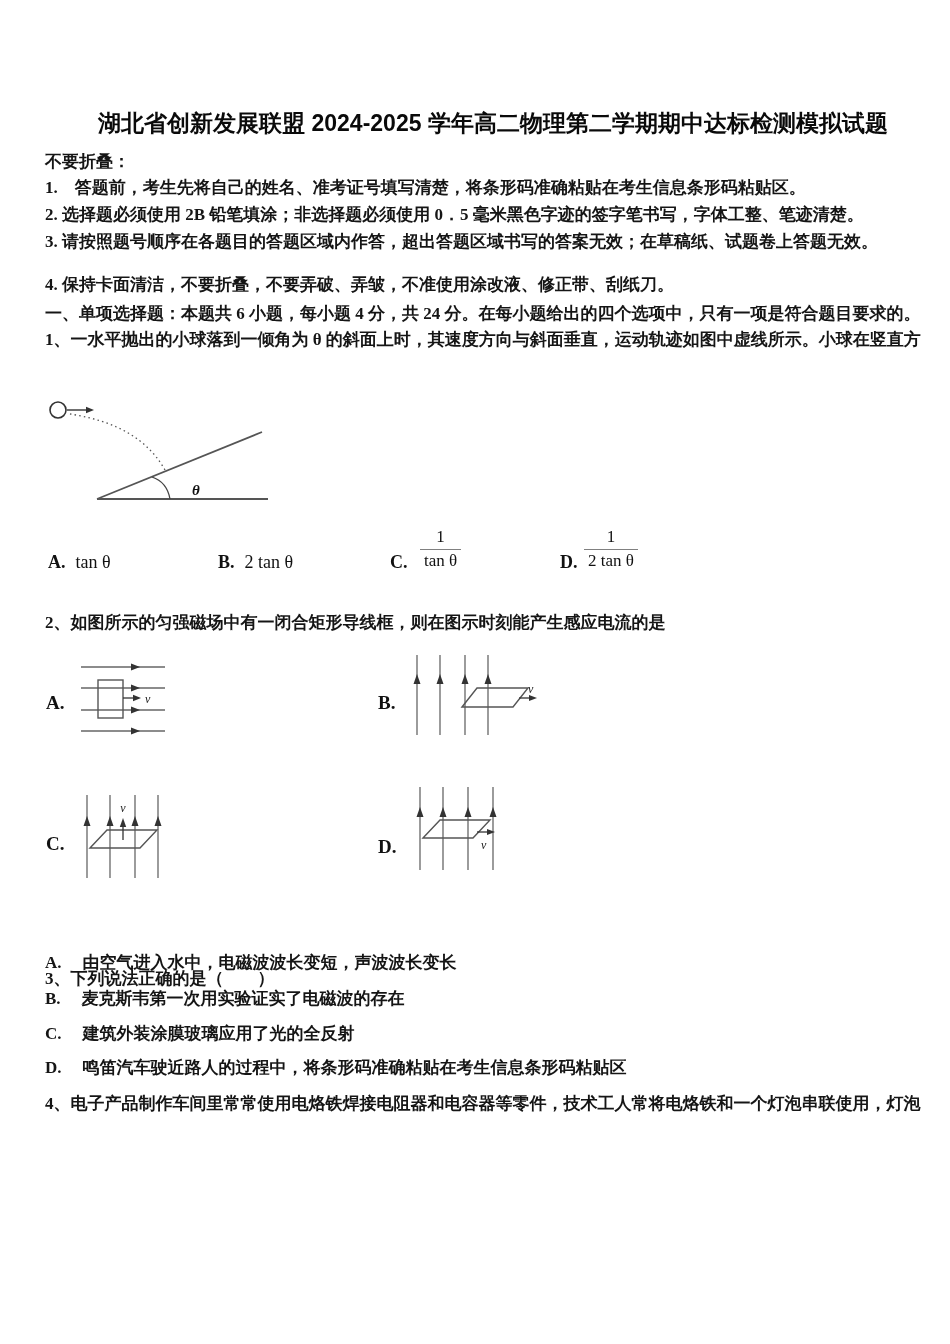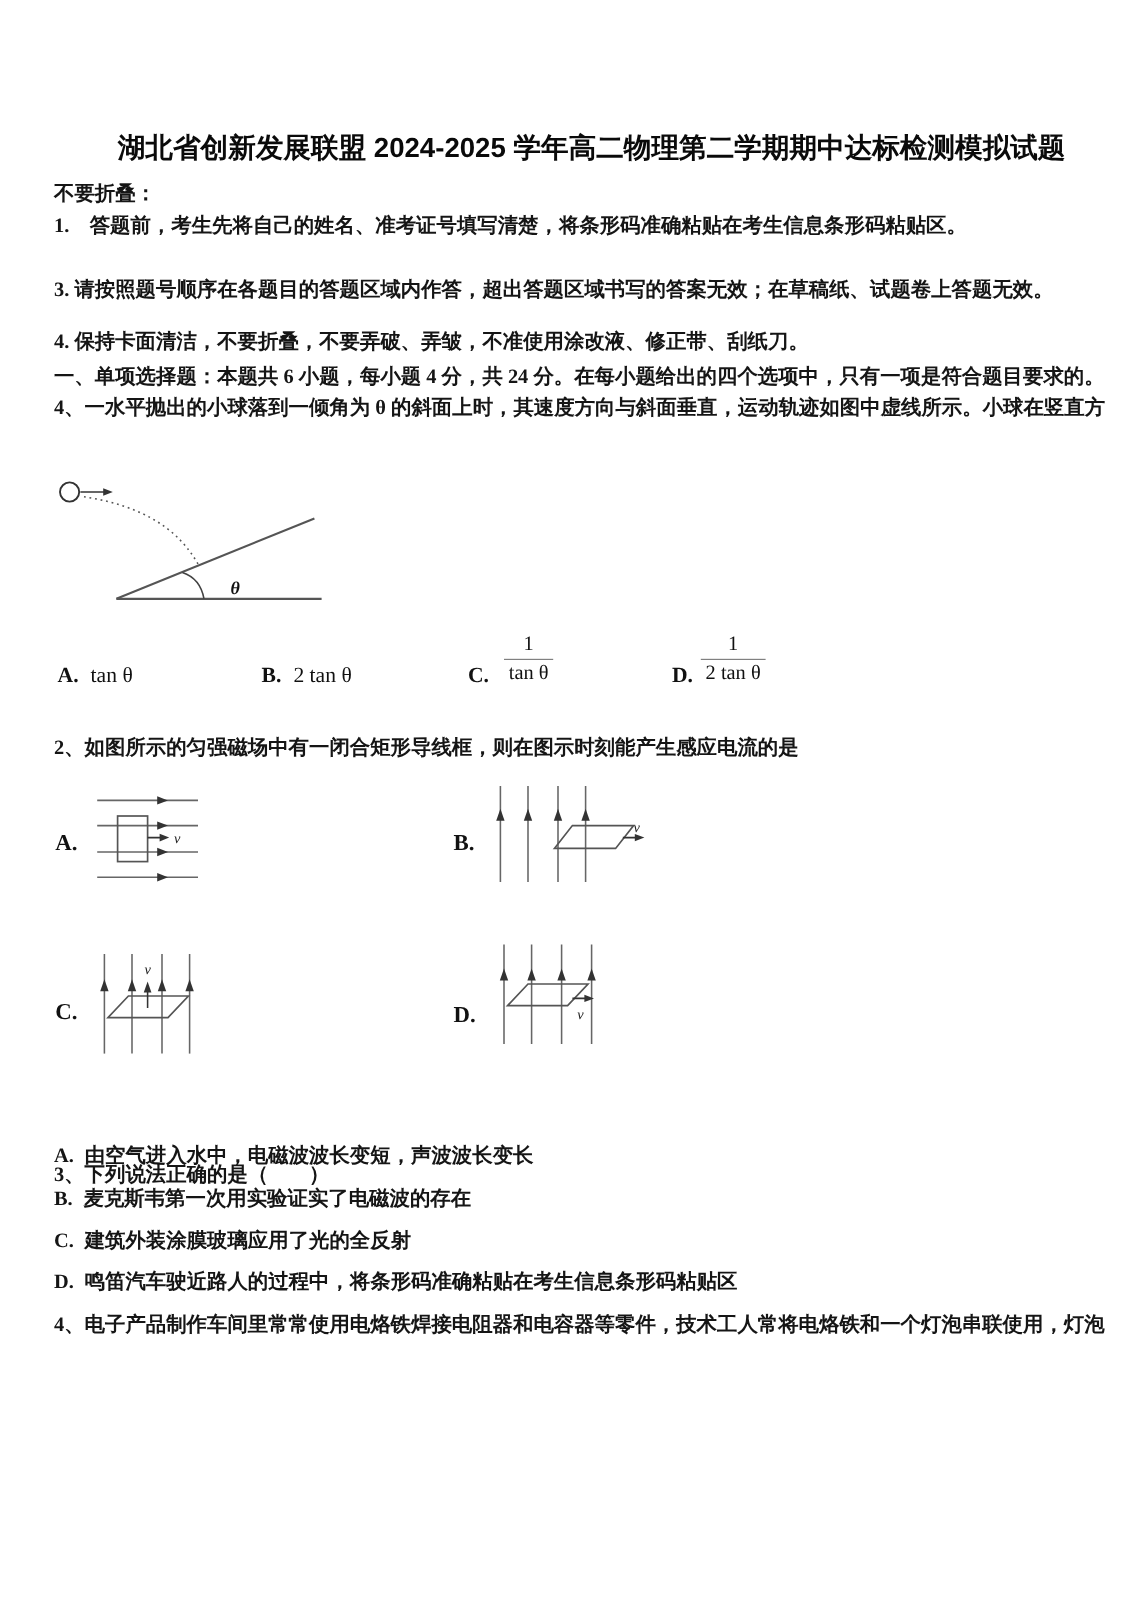--- a/index.html
+++ b/index.html
@@ -35,38 +35,39 @@
     position:absolute;
     display:inline-block;text-align:center;
     font-weight:400;font-size:17px;line-height:20px;
   }
   .frac .den{border-top:1.6px solid #808080;padding:1px 4px 0 4px;margin-top:2px;}
   .panel-label{
     position:absolute;
     font-weight:700;font-size:19px;
   }
   .dia{position:absolute;}
-  .q3opt .txt{margin-left:9px;}
+  .q3opt .txt{margin-left:21px;}
   svg text{font-family:"Liberation Serif",serif;}
 </style>
 </head>
 <body>
 
 <div class="page">
 
   <div class="title">湖北省创新发展联盟 2024-2025 学年高二物理第二学期期中达标检测模拟试题</div>
 
   <div class="line" style="top:151px;">不要折叠：</div>
   <div class="line" style="top:177px;">1.　答题前，考生先将自己的姓名、准考证号填写清楚，将条形码准确粘贴在考生信息条形码粘贴区。</div>
+  <div class="line" style="top:204px;">2. 选择题必须使用 2B 铅笔填涂；非选择题必须使用 0．5 毫米黑色字迹的签字笔书写，字体工整、笔迹清楚。</div>
   <div class="line" style="top:231px;">3. 请按照题号顺序在各题目的答题区域内作答，超出答题区域书写的答案无效；在草稿纸、试题卷上答题无效。</div>
   <div class="line" style="top:258px;margin-top:16px;">4. 保持卡面清洁，不要折叠，不要弄破、弄皱，不准使用涂改液、修正带、刮纸刀。</div>
 
   <div class="line" style="top:303px;">一、单项选择题：本题共 6 小题，每小题 4 分，共 24 分。在每小题给出的四个选项中，只有一项是符合题目要求的。</div>
 
-  <div class="line" style="top:329px;">4、一水平抛出的小球落到一倾角为 θ 的斜面上时，其速度方向与斜面垂直，运动轨迹如图中虚线所示。小球在竖直方</div>
+  <div class="line" style="top:329px;">1、一水平抛出的小球落到一倾角为 θ 的斜面上时，其速度方向与斜面垂直，运动轨迹如图中虚线所示。小球在竖直方</div>
 
   <svg class="dia" style="left:40px;top:393px;" width="330" height="120" viewBox="0 0 330 120">
     <g>
       <circle cx="18" cy="17" r="8" fill="#ffffff" stroke="#333" stroke-width="1.6"></circle>
     </g>
     <g>
       <line x1="27" y1="17" x2="47" y2="17" stroke="#333" stroke-width="1.4"></line>
       <polygon points="46,13.8 46,20.2 54,17" fill="#333"></polygon>
     </g>
     <path d="M 30 21 C 62 26 103 38 125 77" fill="none" stroke="#555" stroke-width="1.3" stroke-dasharray="1.5 3.2"></path>

